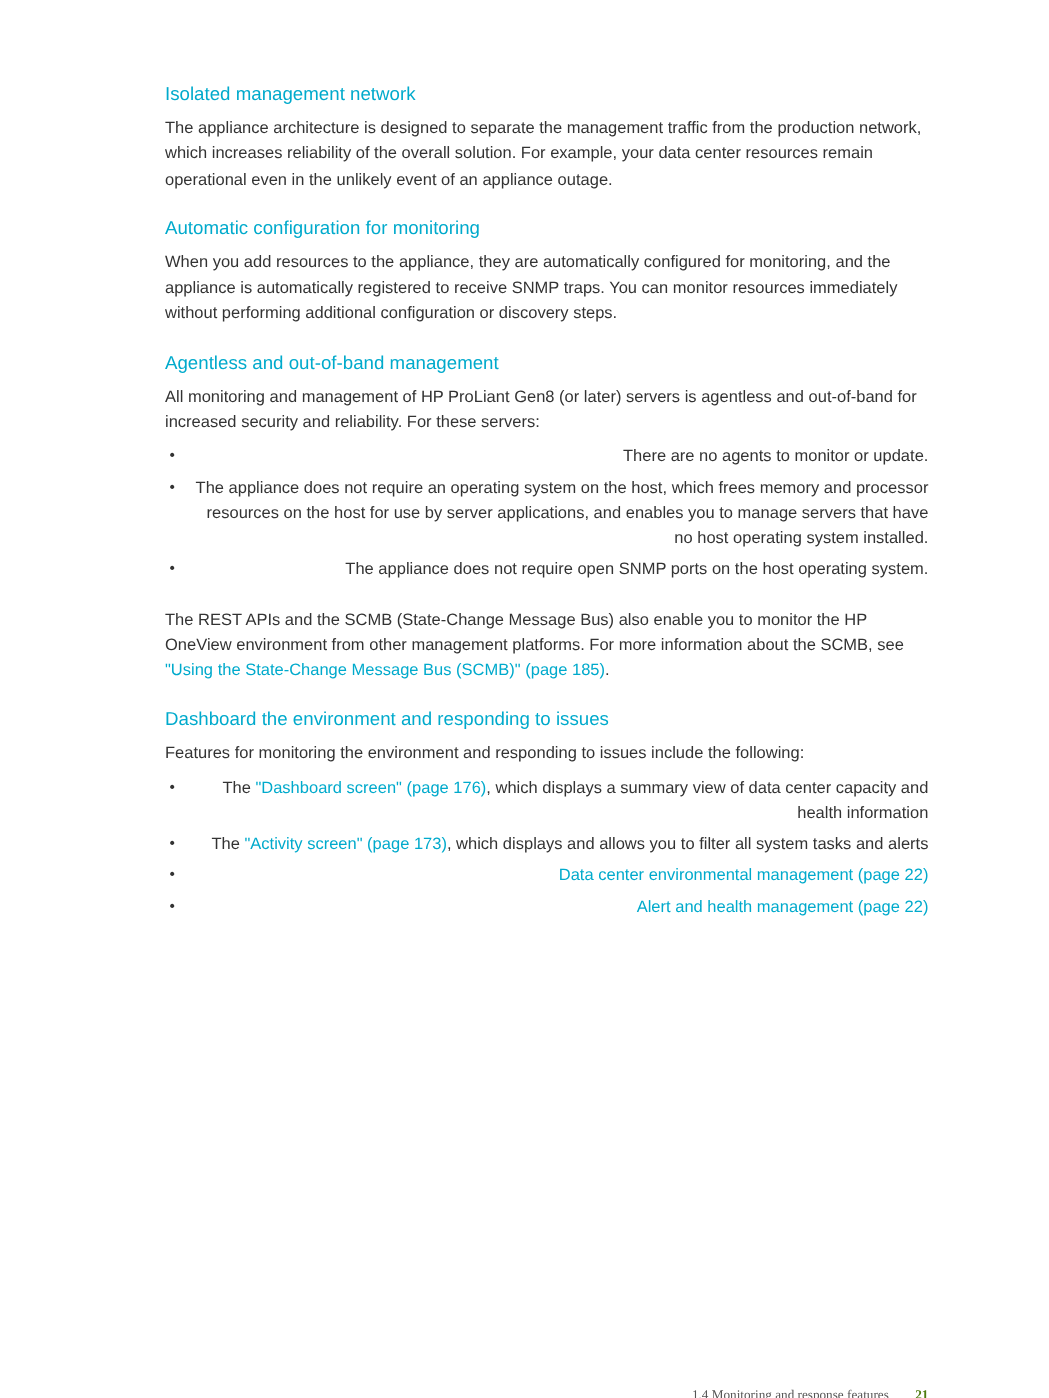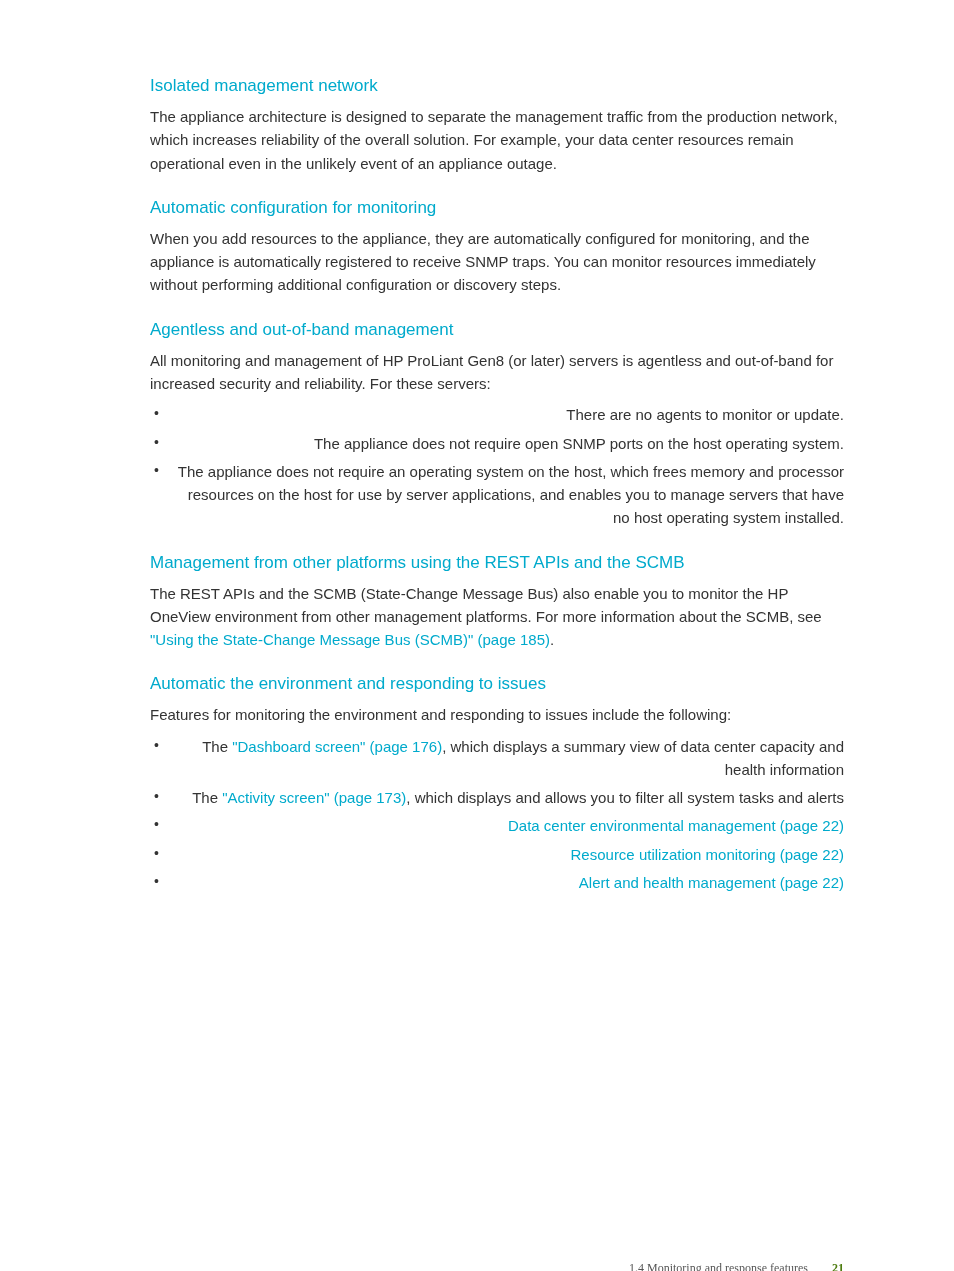--- a/index.html
+++ b/index.html
@@ -114,42 +114,40 @@
       <p>When you add resources to the appliance, they are automatically configured for monitoring, and the appliance is automatically registered to receive SNMP traps. You can monitor resources immediately without performing additional configuration or discovery steps.</p>
     </div>
   </div>
 
   <div class="section">
     <h2 class="section-heading">Agentless and out-of-band management</h2>
     <div class="section-body">
       <p>All monitoring and management of HP ProLiant Gen8 (or later) servers is agentless and out-of-band for increased security and reliability. For these servers:</p>
       <ul class="bullet-list">
         <li>There are no agents to monitor or update.</li>
+        <li>The appliance does not require an operating system on the host, which frees memory and processor resources on the host for use by server applications, and enables you to manage servers that have no host operating system installed.</li>
         <li>The appliance does not require open SNMP ports on the host operating system.</li>
-        <li>The appliance does not require an operating system on the host, which frees memory and processor resources on the host for use by server applications, and enables you to manage servers that have no host operating system installed.</li>
       </ul>
     </div>
   </div>
 
   <div class="section">
-    <h2 class="section-heading">Management from other platforms using the REST APIs and the SCMB</h2>
     <div class="section-body">
       <p>The REST APIs and the SCMB (State-Change Message Bus) also enable you to monitor the HP OneView environment from other management platforms. For more information about the SCMB, see <a class="link" href="#">"Using the State-Change Message Bus (SCMB)" (page 185)</a>.</p>
     </div>
   </div>
 
   <div class="section">
-    <h2 class="section-heading">Automatic the environment and responding to issues</h2>
+    <h2 class="section-heading">Dashboard the environment and responding to issues</h2>
     <div class="section-body">
       <p>Features for monitoring the environment and responding to issues include the following:</p>
       <ul class="bullet-list">
         <li>The <a class="link" href="#">"Dashboard screen" (page 176)</a>, which displays a summary view of data center capacity and health information</li>
         <li>The <a class="link" href="#">"Activity screen" (page 173)</a>, which displays and allows you to filter all system tasks and alerts</li>
         <li><a class="link" href="#">Data center environmental management (page 22)</a></li>
-        <li><a class="link" href="#">Resource utilization monitoring (page 22)</a></li>
         <li><a class="link" href="#">Alert and health management (page 22)</a></li>
       </ul>
     </div>
   </div>
 
   <div class="footer">
     <span class="footer-text">1.4 Monitoring and response features</span>
     <span class="footer-page">21</span>
   </div>
 </div>

